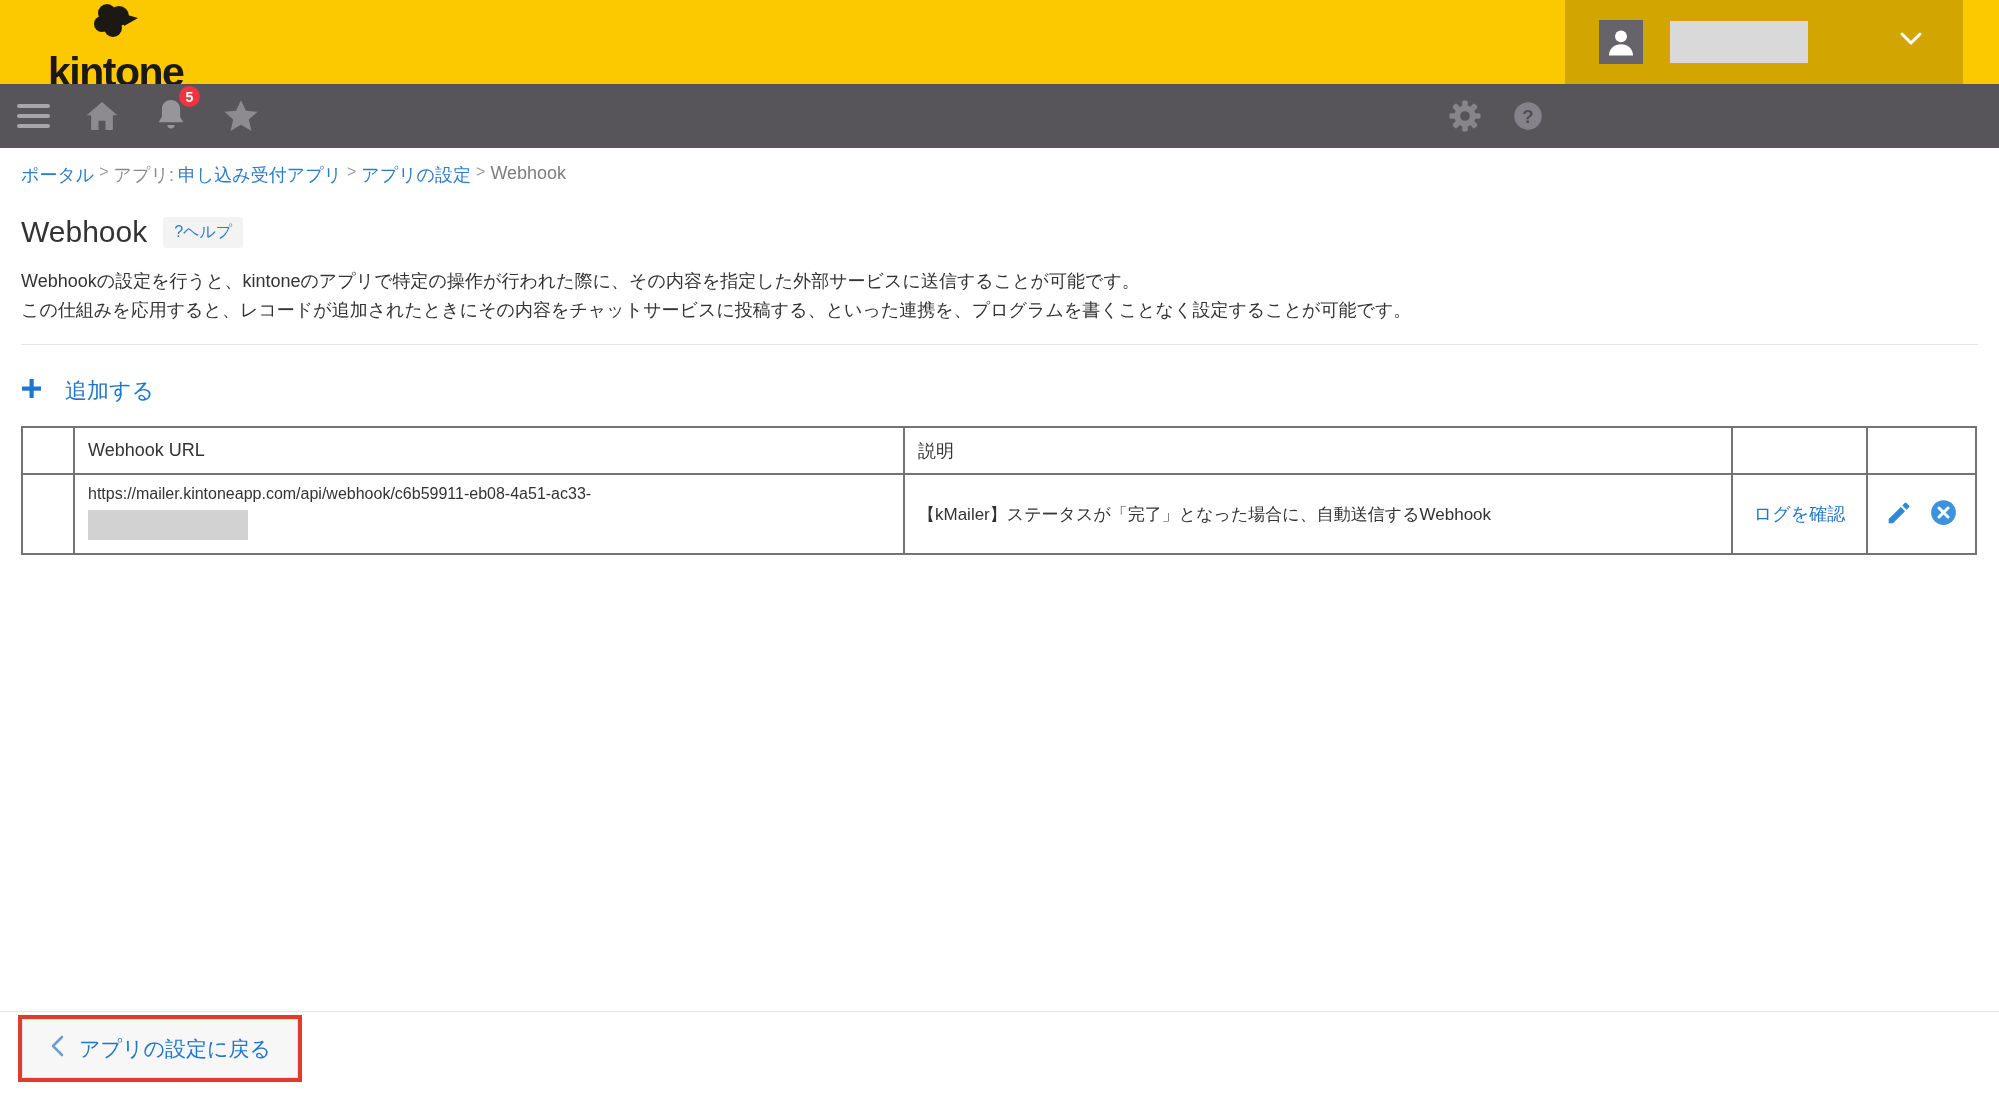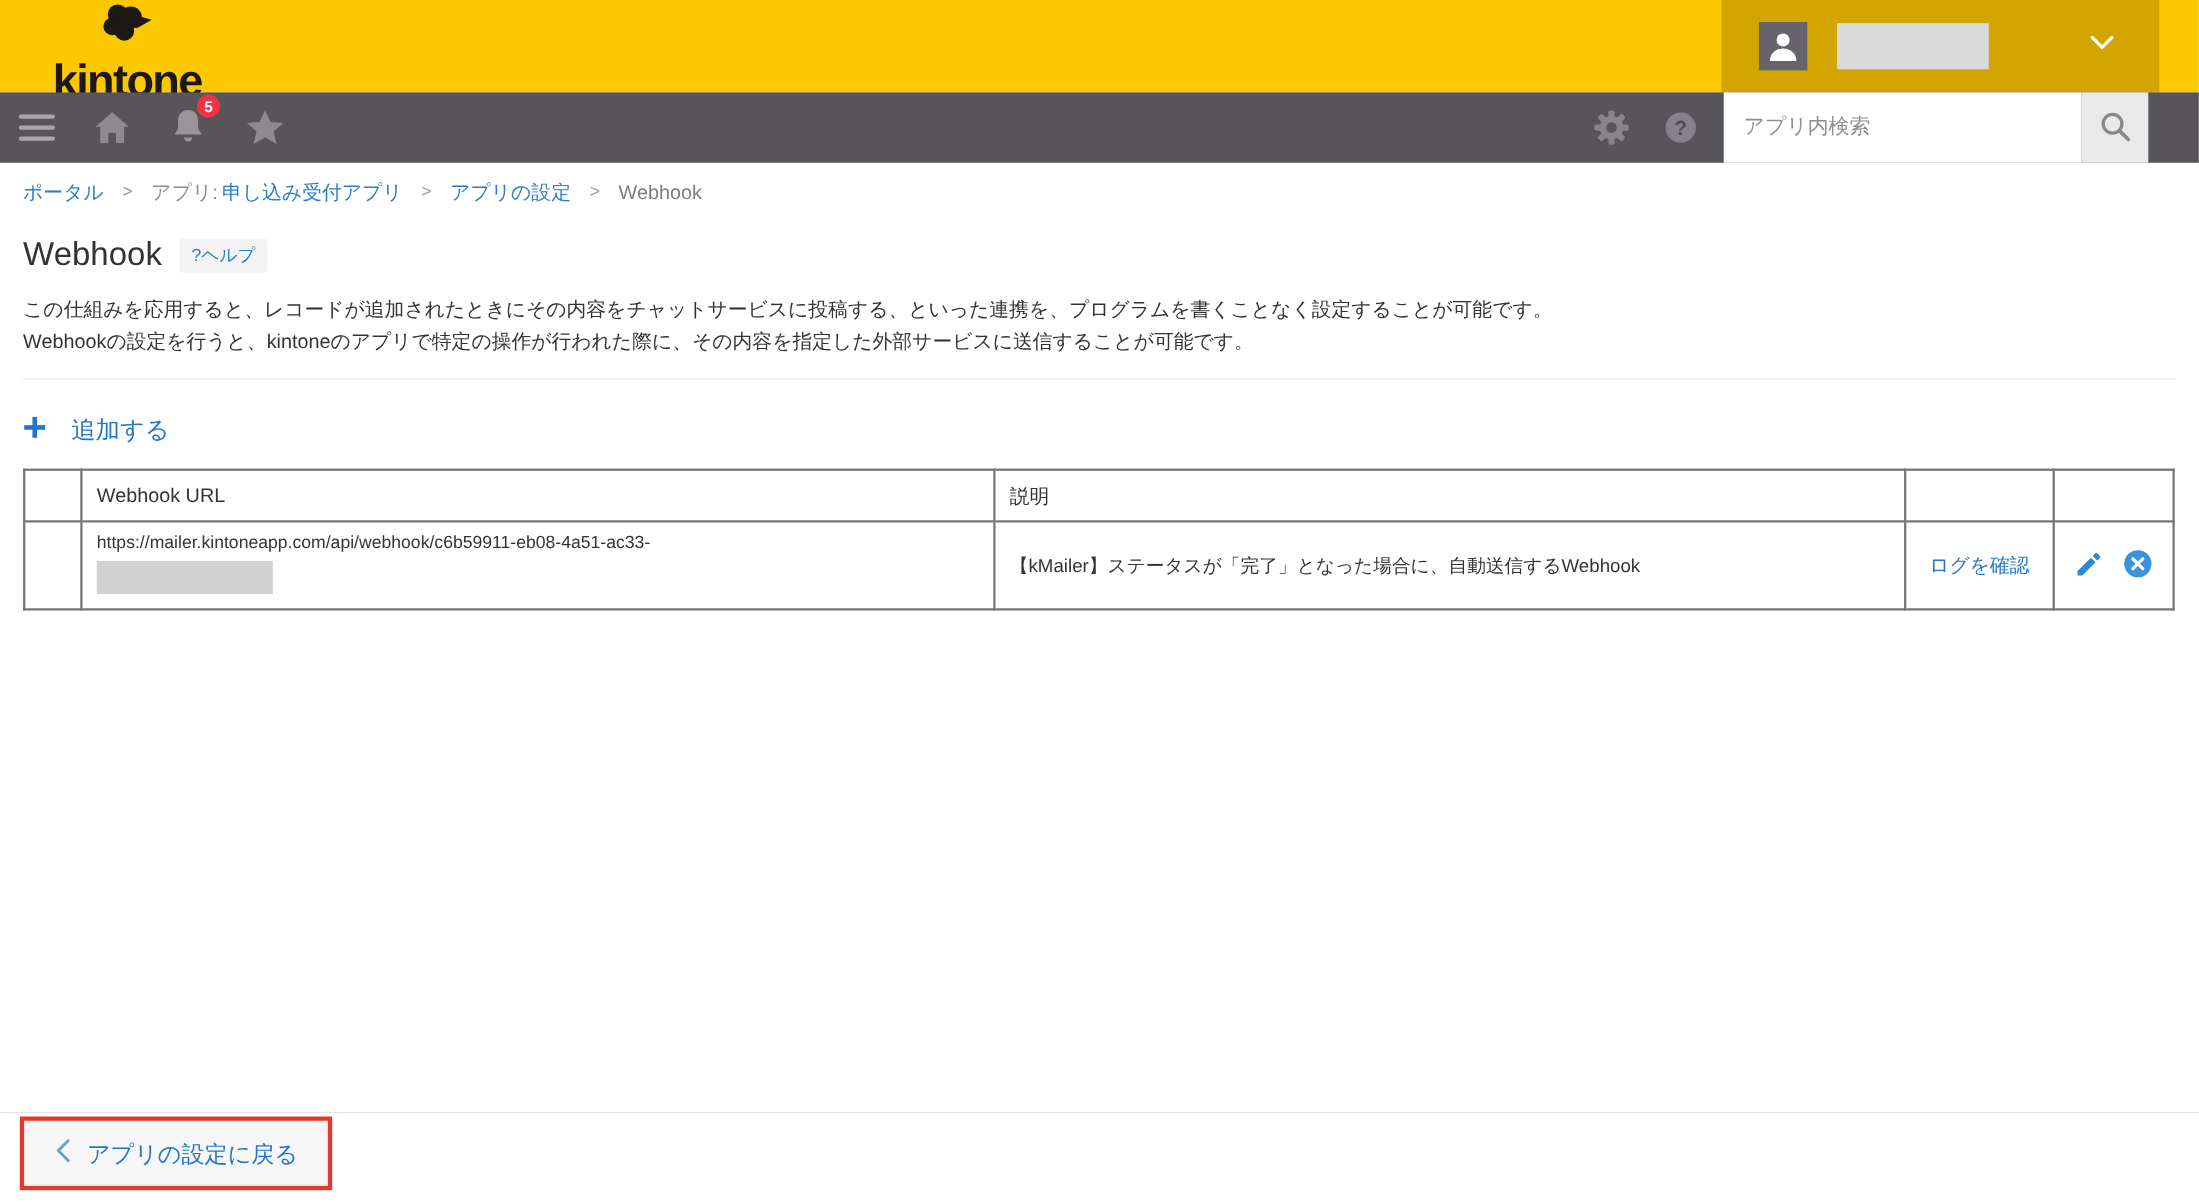--- a/index.html
+++ b/index.html
@@ -24,21 +24,21 @@
     background:#ef3340; color:#fff; font-size:14px; font-weight:bold; display:flex; align-items:center; justify-content:center; padding:0 4px; }
   .gear-btn  { position:absolute; right:517px; top:15px; cursor:pointer; }
   .help-btn  { position:absolute; right:456px; top:17px; cursor:pointer; }
   .searchbar { position:absolute; right:46px; top:0; height:64px; display:flex; }
   .search-input { width:325px; height:64px; border:none; outline:none; background:#fff; padding:0 18px; font-size:19px; color:#333;
     font-family:"Liberation Sans","DejaVu Sans",sans-serif; }
   .search-input::placeholder { color:#8f8f8f; }
   .search-btn { width:61px; height:64px; background:#e9e9e9; border:none; display:flex; align-items:center; justify-content:center; cursor:pointer; }
 
   
-  .breadcrumb { position:absolute; top:163px; left:21px; font-size:18px; display:flex; align-items:center; gap:17px; white-space:nowrap; }
+  .breadcrumb { position:absolute; top:163px; left:21px; font-size:18px; display:flex; align-items:flex-start; gap:5px; white-space:nowrap; }
   .bc-link { color:#2b7cc9; text-decoration:none; cursor:pointer; }
   .bc-sep { color:#9a9a9a; font-size:16px; }
   .bc-prefix { color:#8b8b8b; margin-right:4px; }
   .bc-current { color:#7d7d7d; }
 
   
   .title-row { position:absolute; top:215px; left:21px; display:flex; align-items:center; gap:16px; }
   .page-title { font-size:30px; font-weight:400; color:#333; }
   .help-badge { background:#f3f3f3; color:#2b7cc9; font-size:16px; padding:5px 11px; border-radius:3px; cursor:pointer; }
   .description { position:absolute; top:267px; left:21px; font-size:18px; color:#333; line-height:29px; }
@@ -149,52 +149,41 @@
         <circle cx="12" cy="12" r="3.4" fill="#57545a"></circle>
       </svg>
     </span>
     <span class="help-btn">
       <svg width="30" height="30" viewBox="0 0 24 24">
         <circle cx="12" cy="12" r="11" fill="#85828a"></circle>
         <text x="12" y="17.5" text-anchor="middle" font-size="15" font-weight="bold" fill="#514e55" font-family="Liberation Sans, DejaVu Sans, sans-serif">?</text>
       </svg>
     </span>
 
-    <div class="searchbar">
-      <input class="search-input" type="text" placeholder="アプリ内検索" style="">
-      <button class="search-btn">
-        <span>
-          <svg width="30" height="30" viewBox="0 0 24 24">
-            <circle cx="10" cy="10" r="6.8" fill="none" stroke="#8a878c" stroke-width="2.4"></circle>
-            <line x1="15" y1="15" x2="21.5" y2="21.5" stroke="#8a878c" stroke-width="2.6" stroke-linecap="round"></line>
-          </svg>
-        </span>
-      </button>
-    </div>
   </nav>
 
   <nav class="breadcrumb">
     <a class="bc-link">ポータル</a>
     <span class="bc-sep">&gt;</span>
     <span>
       <span class="bc-prefix">アプリ:</span><a class="bc-link">申し込み受付アプリ</a>
     </span>
     <span class="bc-sep">&gt;</span>
     <a class="bc-link">アプリの設定</a>
     <span class="bc-sep">&gt;</span>
     <span class="bc-current">Webhook</span>
   </nav>
 
   <div class="title-row">
     <h1 class="page-title">Webhook</h1>
     <span class="help-badge">?ヘルプ</span>
   </div>
   <div class="description">
+    <div>Webhookの設定を行うと、kintoneのアプリで特定の操作が行われた際に、その内容を指定した外部サービスに送信することが可能です。</div>
     <div>この仕組みを応用すると、レコードが追加されたときにその内容をチャットサービスに投稿する、といった連携を、プログラムを書くことなく設定することが可能です。</div>
-    <div>Webhookの設定を行うと、kintoneのアプリで特定の操作が行われた際に、その内容を指定した外部サービスに送信することが可能です。</div>
   </div>
   <div class="divider"></div>
 
   <a class="add-link">
     <span>
       <svg width="21" height="21" viewBox="0 0 21 21">
         <g fill="#2076ca">
           <rect x="8.5" y="1" width="4.2" height="19"></rect>
           <rect x="1" y="8.5" width="19" height="4.2"></rect>
         </g>

